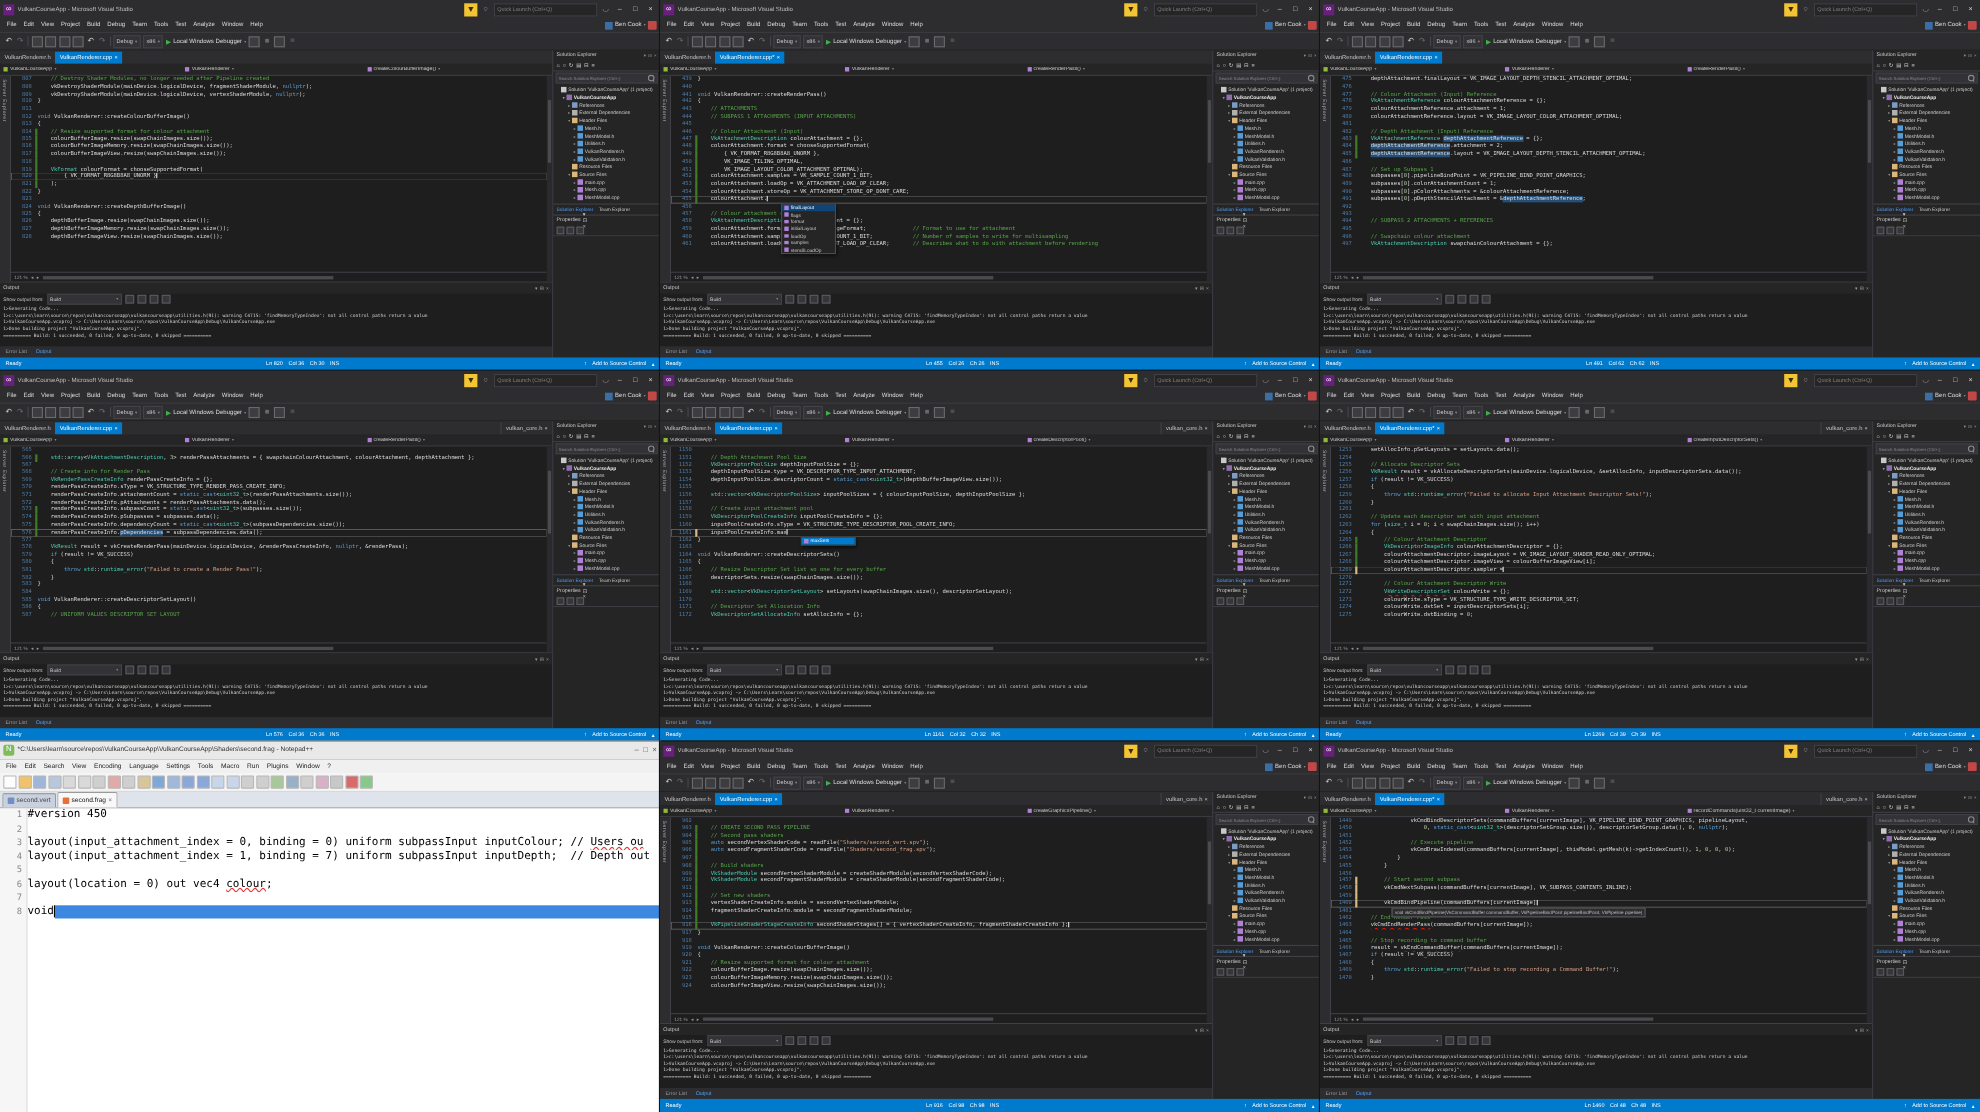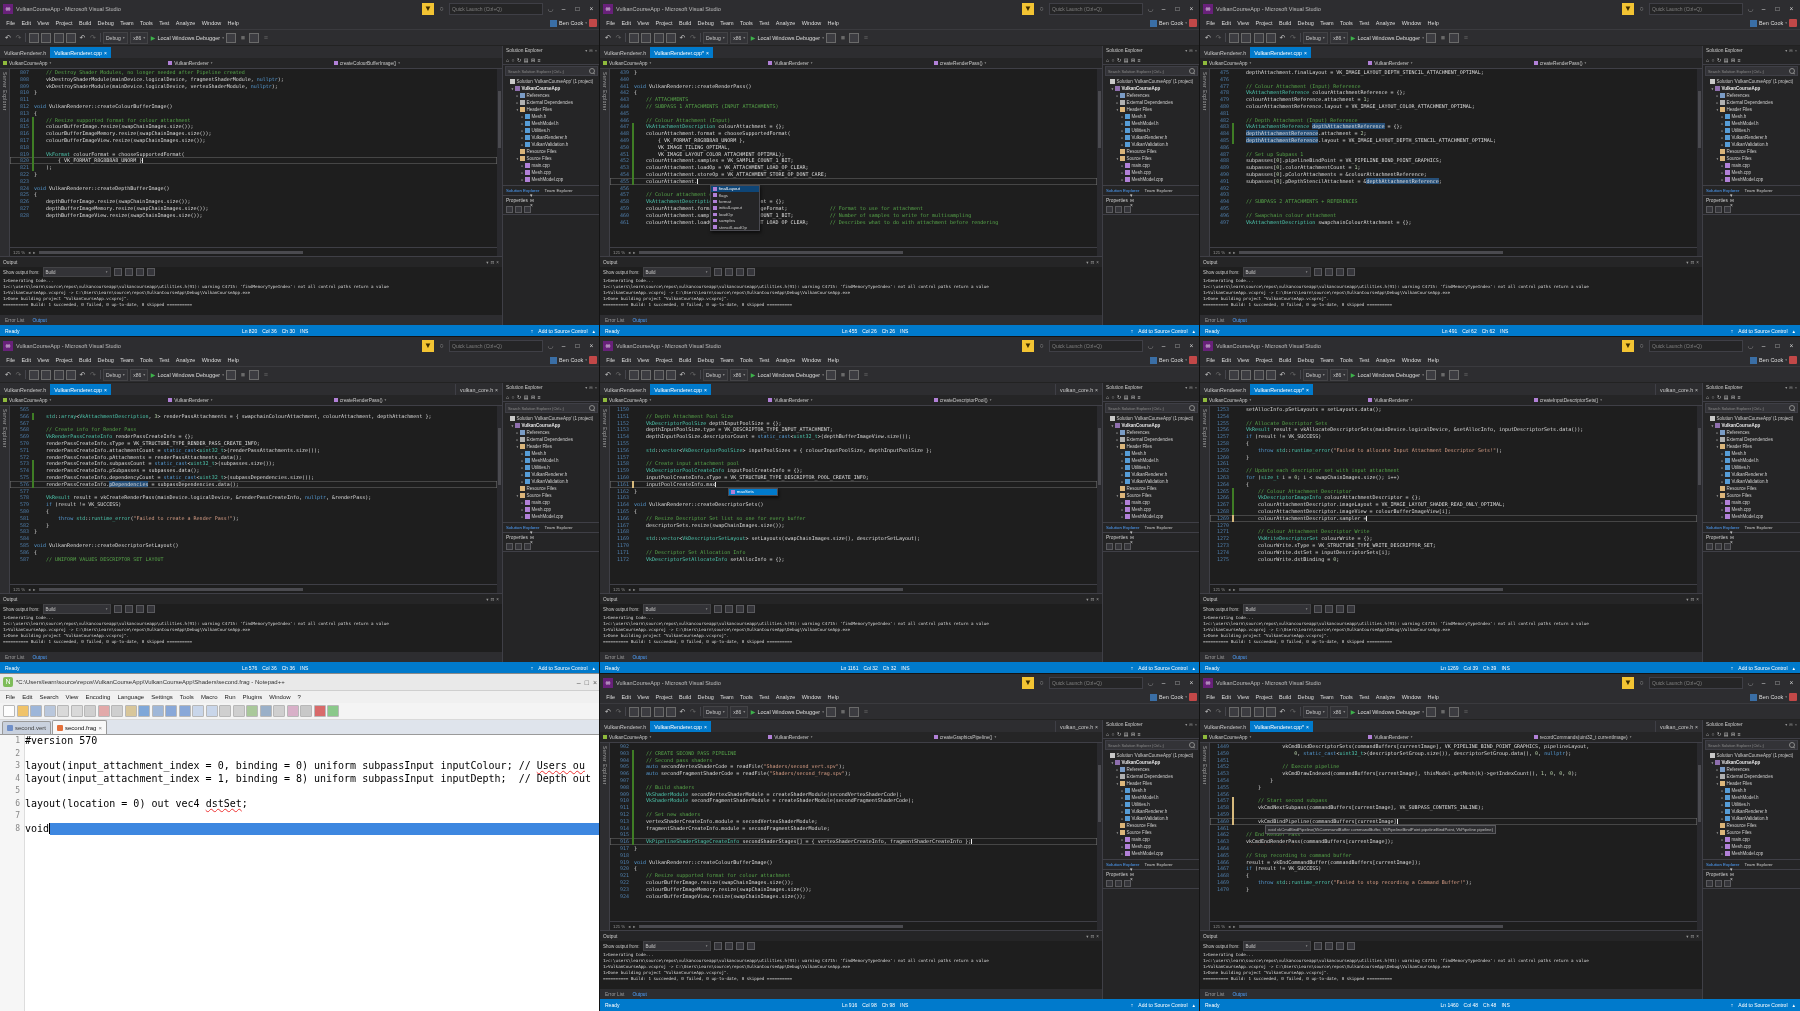--- a/index.html
+++ b/index.html
@@ -2017,26 +2017,26 @@
           <div class="npln">1</div>
           <div class="npln">2</div>
           <div class="npln">3</div>
           <div class="npln">4</div>
           <div class="npln">5</div>
           <div class="npln">6</div>
           <div class="npln">7</div>
           <div class="npln">8</div>
         </div>
         <div class="npcode">
-          <div class="nprow"><span>#version 570</span></div>
+          <div class="nprow"><span>#version 450</span></div>
           <div class="nprow"><span></span></div>
           <div class="nprow"><span>layout(input_attachment_index = 0, binding = 0) uniform subpassInput inputColour; // <span class="npsq">Users ou</span></span></div>
-          <div class="nprow"><span>layout(input_attachment_index = 1, binding = 8) uniform subpassInput inputDepth;  // Depth out</span></div>
+          <div class="nprow"><span>layout(input_attachment_index = 1, binding = 7) uniform subpassInput inputDepth;  // Depth out</span></div>
           <div class="nprow"><span></span></div>
-          <div class="nprow"><span>layout(location = 0) out vec4 <span class="npsq">dstSet</span>;</span></div>
+          <div class="nprow"><span>layout(location = 0) out vec4 <span class="npsq">colour</span>;</span></div>
           <div class="nprow"><span></span></div>
           <div class="nprow"><span>void</span><div class="npcaret"></div><div class="npsel"></div></div>
         </div>
       </div>
     </div>
     <div class="vsw">
       <div class="tbar">
         <div class="vslogo">∞</div>
         <div class="ttext">VulkanCourseApp - Microsoft Visual Studio</div>
         <div class="tright">

